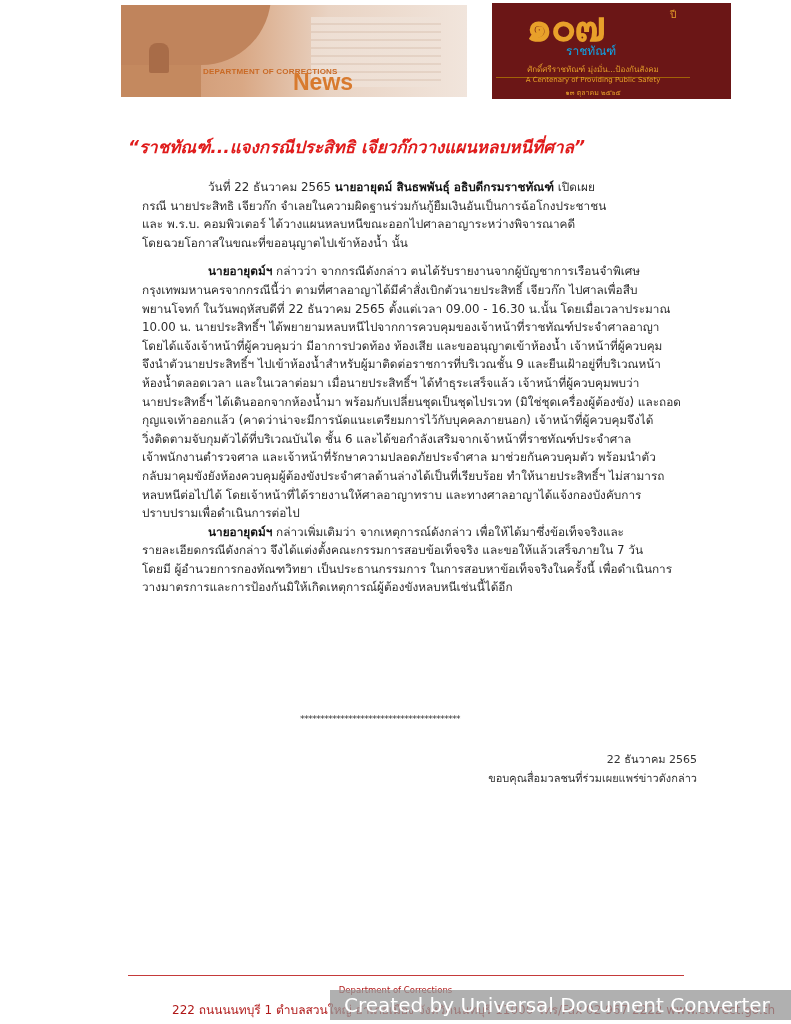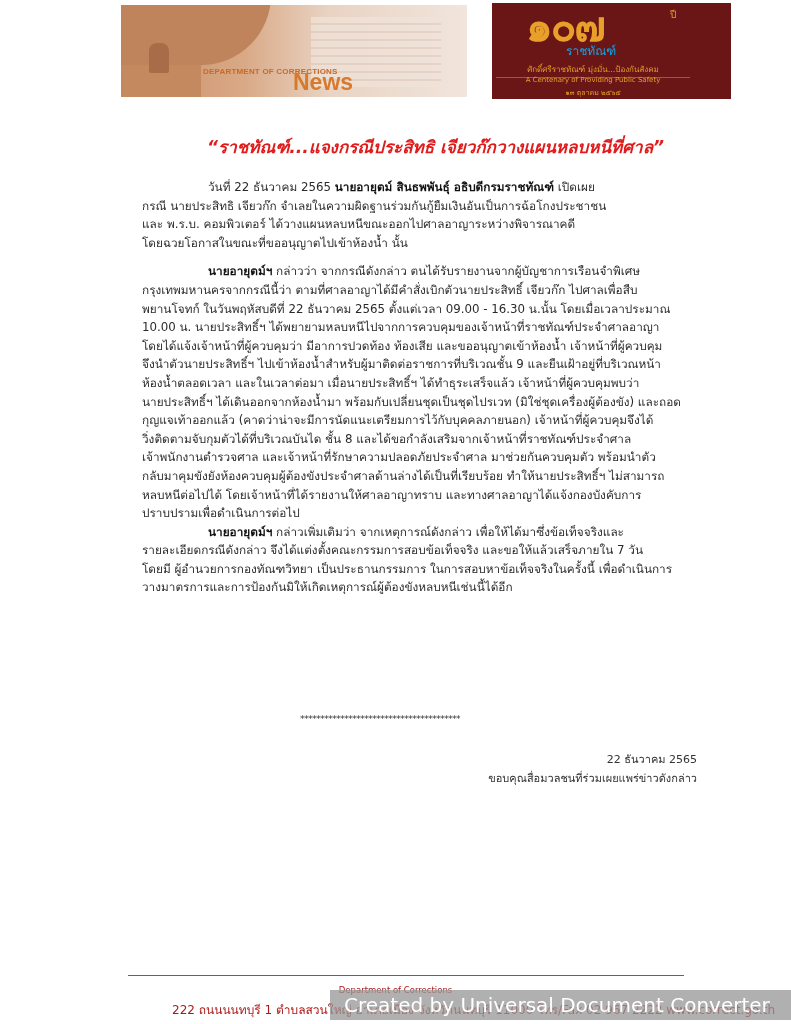--- a/index.html
+++ b/index.html
@@ -21,21 +21,21 @@
     font-size: 23px; line-height: 23px; color: #d87a2e; font-weight: bold; }
   .banner-right { position: absolute; left: 346px; top: -2px; width: 239px; height: 96px; background: #6b1616; margin-left: 25px; }
   .br-num { position: absolute; left: 34px; top: 2px; font-size: 42px; line-height: 44px; color: #e8a02a; font-weight: bold; letter-spacing: -2px; }
   .br-pi { position: absolute; left: 178px; top: 4px; font-size: 10px; color: #e8a02a; }
   .br-title { position: absolute; left: 74px; top: 38px; font-size: 12px; color: #0ea5e9; }
   .br-motto { position: absolute; left: 4px; top: 60px; width: 194px; text-align: center; font-size: 8px; color: #e8a02a;
     border-bottom: 1px solid #a16207; padding-bottom: 1px; white-space: nowrap; }
   .br-en { position: absolute; left: 4px; top: 73px; width: 194px; text-align: center; font-size: 7px; color: #e8a02a; white-space: nowrap; }
   .br-date { position: absolute; left: 4px; top: 84px; width: 194px; text-align: center; font-size: 7px; color: #e8a02a; }
 
-  .headline { position: absolute; left: 104px; top: 133px; width: 560px; text-align: right;
+  .headline { position: absolute; left: 128px; top: 133px; width: 560px; text-align: left;
     color: #e01b1b; font-style: italic; font-weight: bold; font-size: 17px; white-space: nowrap; }
 
   .body { position: absolute; left: 162px; top: 178px; width: 538px;
     font-size: 11.8px; line-height: 18.6px; color: #2a2a2a; }
   .line { white-space: nowrap; height: 18.6px; overflow: visible; }
   .indent { padding-left: 46px; }
   .gap { height: 10px; }
   b { font-weight: bold; color: #111; }
 
   .stars { position: absolute; left: 300px; top: 714px; font-size: 9px; color: #333; letter-spacing: -0.5px; white-space: nowrap; }
@@ -86,21 +86,21 @@
       <b>นายอายุตม์ฯ</b><span> กล่าวว่า จากกรณีดังกล่าว ตนได้รับรายงานจากผู้บัญชาการเรือนจำพิเศษ</span>
     </div>
     <div class="line" style="margin-left:-20px;">กรุงเทพมหานครจากกรณีนี้ว่า ตามที่ศาลอาญาได้มีคำสั่งเบิกตัวนายประสิทธิ์ เจียวก๊ก ไปศาลเพื่อสืบ</div>
     <div class="line" style="margin-left:-20px;">พยานโจทก์ ในวันพฤหัสบดีที่ 22 ธันวาคม 2565 ตั้งแต่เวลา 09.00 - 16.30 น.นั้น โดยเมื่อเวลาประมาณ</div>
     <div class="line" style="margin-left:-20px;">10.00 น. นายประสิทธิ์ฯ ได้พยายามหลบหนีไปจากการควบคุมของเจ้าหน้าที่ราชทัณฑ์ประจำศาลอาญา</div>
     <div class="line" style="margin-left:-20px;">โดยได้แจ้งเจ้าหน้าที่ผู้ควบคุมว่า มีอาการปวดท้อง ท้องเสีย และขออนุญาตเข้าห้องน้ำ เจ้าหน้าที่ผู้ควบคุม</div>
     <div class="line" style="margin-left:-20px;">จึงนำตัวนายประสิทธิ์ฯ ไปเข้าห้องน้ำสำหรับผู้มาติดต่อราชการที่บริเวณชั้น 9 และยืนเฝ้าอยู่ที่บริเวณหน้า</div>
     <div class="line" style="margin-left:-20px;">ห้องน้ำตลอดเวลา และในเวลาต่อมา เมื่อนายประสิทธิ์ฯ ได้ทำธุระเสร็จแล้ว เจ้าหน้าที่ผู้ควบคุมพบว่า</div>
     <div class="line" style="margin-left:-20px;">นายประสิทธิ์ฯ ได้เดินออกจากห้องน้ำมา พร้อมกับเปลี่ยนชุดเป็นชุดไปรเวท (มิใช่ชุดเครื่องผู้ต้องขัง) และถอด</div>
     <div class="line" style="margin-left:-20px;">กุญแจเท้าออกแล้ว (คาดว่าน่าจะมีการนัดแนะเตรียมการไว้กับบุคคลภายนอก) เจ้าหน้าที่ผู้ควบคุมจึงได้</div>
-    <div class="line" style="margin-left:-20px;">วิ่งติดตามจับกุมตัวได้ที่บริเวณบันได  ชั้น 8 และได้ขอกำลังเสริมจากเจ้าหน้าที่ราชทัณฑ์ประจำศาล</div>
+    <div class="line" style="margin-left:-20px;">วิ่งติดตามจับกุมตัวได้ที่บริเวณบันได  ชั้น 6 และได้ขอกำลังเสริมจากเจ้าหน้าที่ราชทัณฑ์ประจำศาล</div>
     <div class="line" style="margin-left:-20px;">เจ้าพนักงานตำรวจศาล และเจ้าหน้าที่รักษาความปลอดภัยประจำศาล มาช่วยกันควบคุมตัว พร้อมนำตัว</div>
     <div class="line" style="margin-left:-20px;">กลับมาคุมขังยังห้องควบคุมผู้ต้องขังประจำศาลด้านล่างได้เป็นที่เรียบร้อย ทำให้นายประสิทธิ์ฯ ไม่สามารถ</div>
     <div class="line" style="margin-left:-20px;">หลบหนีต่อไปได้  โดยเจ้าหน้าที่ได้รายงานให้ศาลอาญาทราบ และทางศาลอาญาได้แจ้งกองบังคับการ</div>
     <div class="line" style="margin-left:-20px;">ปราบปรามเพื่อดำเนินการต่อไป</div>
   </div>
   <div>
     <div class="line indent">
       <b>นายอายุตม์ฯ</b><span> กล่าวเพิ่มเติมว่า จากเหตุการณ์ดังกล่าว เพื่อให้ได้มาซึ่งข้อเท็จจริงและ</span>
     </div>
     <div class="line" style="margin-left:-20px;">รายละเอียดกรณีดังกล่าว จึงได้แต่งตั้งคณะกรรมการสอบข้อเท็จจริง และขอให้แล้วเสร็จภายใน 7 วัน</div>

